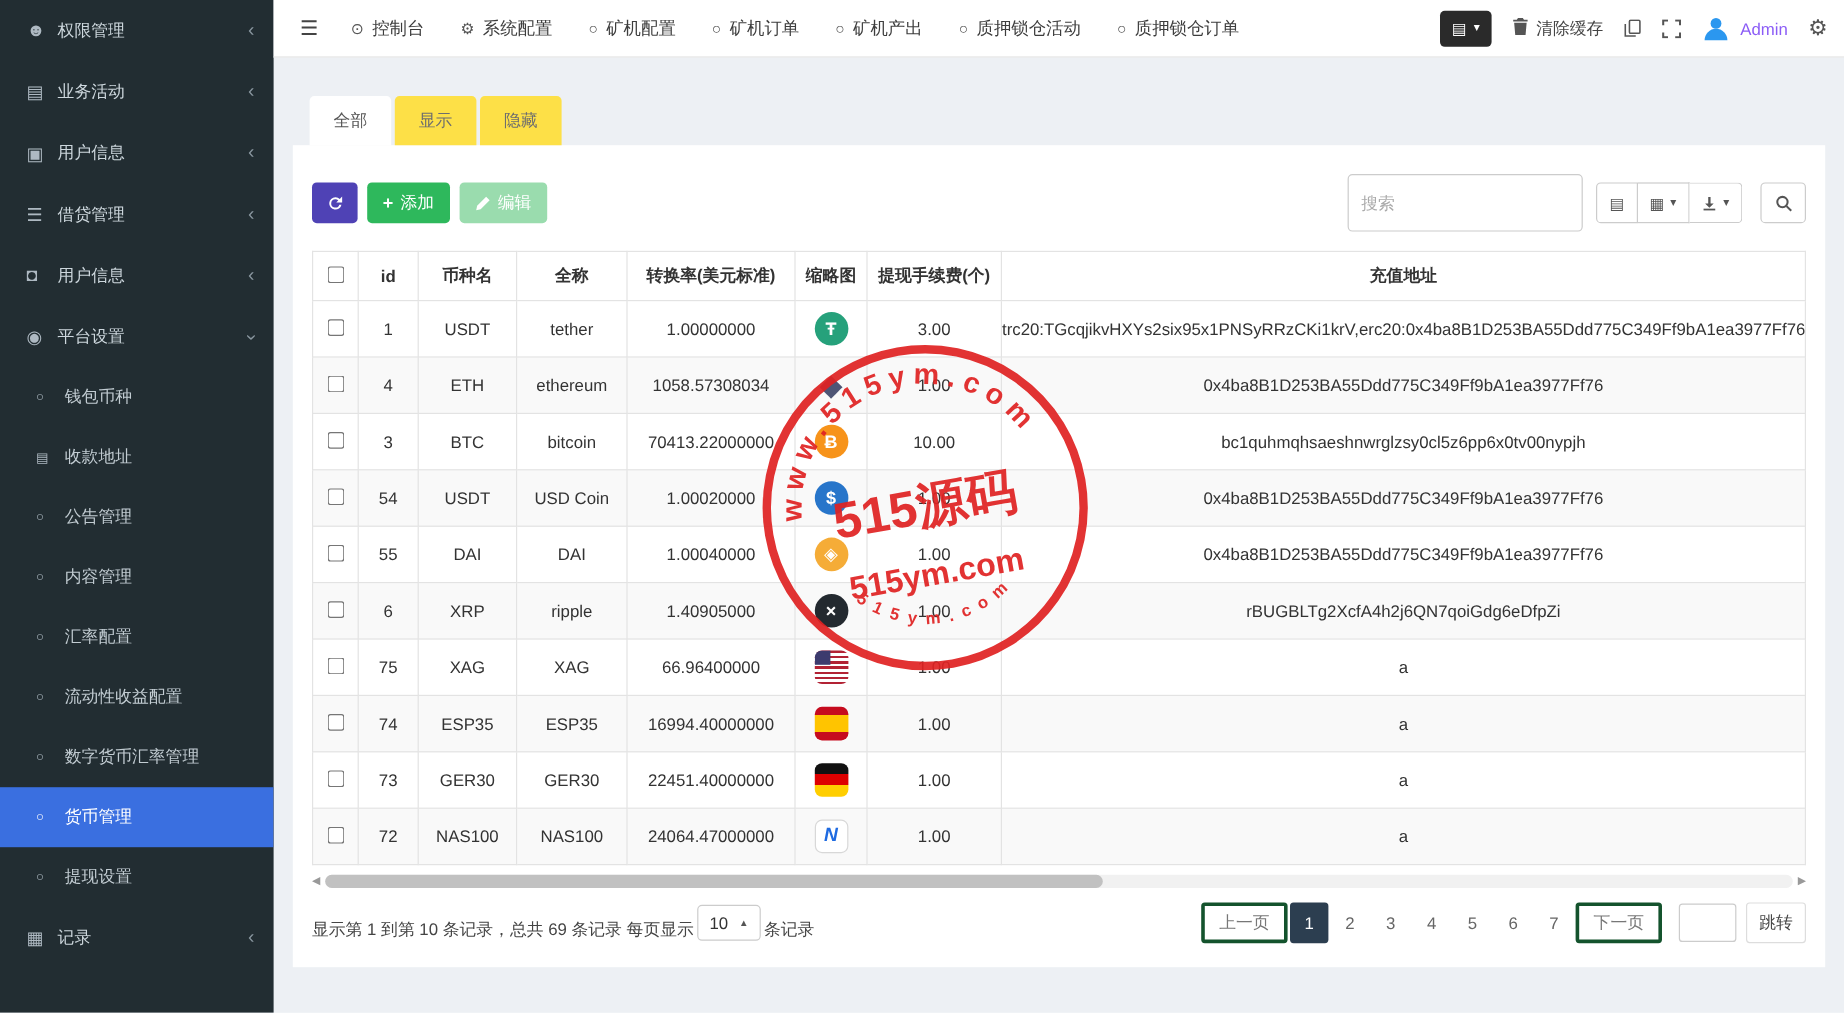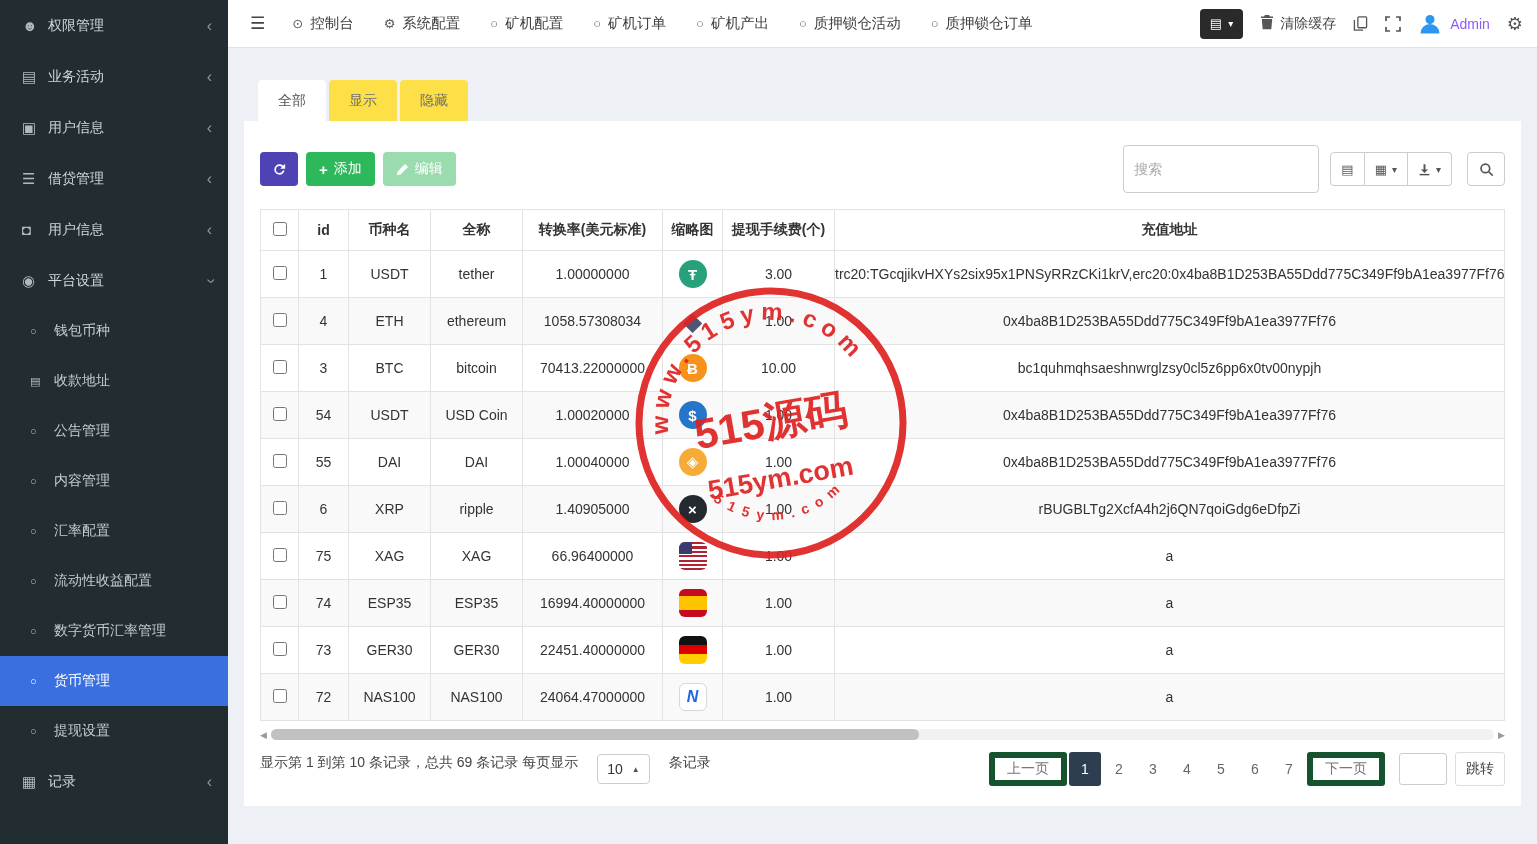--- a/index.html
+++ b/index.html
@@ -80,25 +80,25 @@
   .coin.flag-de{border-radius:6px;background:linear-gradient(180deg,#111 0 33%,#dd0000 33% 66%,#ffce00 66% 100%)}
 
   
   .hscroll{display:flex;align-items:center;margin-top:8px;gap:4px}
   .arr{color:#999;font-size:9px;cursor:pointer}
   .track{flex:1;height:11px;background:#f1f1f1;border-radius:6px;position:relative}
   .thumb{position:absolute;left:0;top:0;height:11px;width:53%;background:#c1c1c1;border-radius:6px;cursor:pointer}
 
   
   .table-footer{display:flex;align-items:center;justify-content:space-between;margin-top:12px}
-  .page-info{color:#444;font-size:14px;display:flex;align-items:flex-start;gap:19px}
+  .page-info{color:#444;font-size:14px;display:flex;align-items:flex-end;gap:3px}
   .page-size{border:1px solid #ccc;border-radius:4px;height:30px;padding:0 9px;display:inline-flex;align-items:center;gap:9px;cursor:pointer;color:#333}
   .caret-up{font-size:8px;color:#555}
   .pager{display:flex;align-items:center;gap:2px}
-  .page-btn{height:34px;padding:0 12px;background:#fff;border:6px solid #14532d;color:#777;border-radius:3px;cursor:pointer;font-size:14px}
+  .page-btn{height:34px;padding:0 12px;background:#fff;border:3px solid #14532d;color:#777;border-radius:3px;cursor:pointer;font-size:14px}
   .page-list{display:inline-flex;gap:2px}
   .page-num{min-width:32px;height:34px;display:inline-flex;align-items:center;justify-content:center;color:#666;cursor:pointer;font-size:14px;border-radius:3px}
   .page-num.active{background:var(--active-page-bg);color:#fff}
   .jump-input{width:48px;height:32px;border:1px solid #ccc;border-radius:3px;margin-left:12px;outline:none;padding:0 6px}
   .jump-btn{height:34px;padding:0 10px;background:#fff;border:1px solid #ddd;color:#444;border-radius:3px;margin-left:6px;cursor:pointer;font-size:14px}
 
   
   .watermark{position:absolute;left:626px;top:278px;width:290px;height:290px;transform:rotate(-10deg);opacity:.92;pointer-events:none;z-index:50}
 </style>
 </head>

